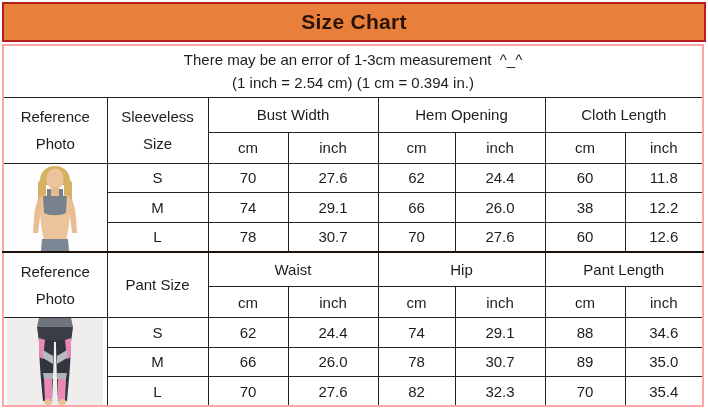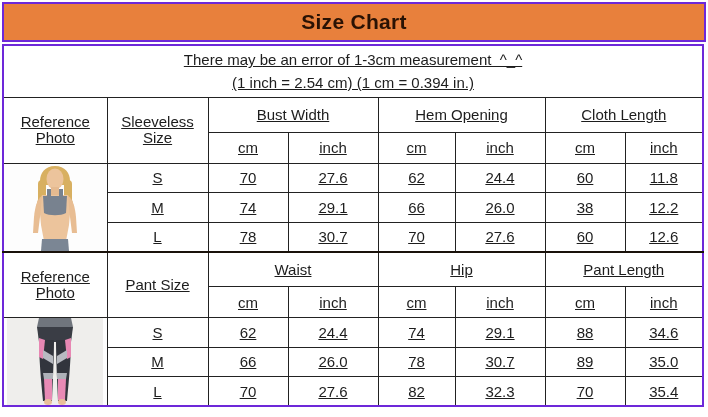--- a/index.html
+++ b/index.html
@@ -9,56 +9,55 @@
     background: #ffffff;
     font-family: "Liberation Sans", sans-serif;
     color: #1d1d1d;
     overflow: hidden;
   }
   .frame { padding: 2px; }
   .title-bar {
     width: 704px;
     height: 40px;
     background: var(--accent, #E8803C);
-    border: 2px solid #6d28d9;
+    border: 2px solid #b91c1c;
     display: flex; align-items: center; justify-content: center;
     margin-bottom: 2px;
   }
   .title-bar .title-text {
     font-size: 21px;
     font-weight: bold;
     color: #2a1204;
     letter-spacing: 0.3px;
   }
   table.size-table {
     width: 561px;
     border-collapse: collapse;
     table-layout: fixed;
-    border: 2px solid #6d28d9;
-    text-decoration: underline;
+    border: 2px solid #fca5a5;
   }
   .size-table th, .size-table td {
     border: 1px solid #222222;
     text-align: center;
     vertical-align: middle;
     font-weight: normal;
     font-size: 15px;
     padding: 0;
     overflow: hidden;
   }
   tr.note-row td { height: 52px; border-bottom: 1px solid #222; }
   .note-line { line-height: 23px; font-size: 15px; }
   .note-line.first { white-space: pre; }
   tr.group-row th { height: 35px; font-size: 15px; }
   tr.unit-row th { height: 31px; text-align: center; }
   tr.data-row td { height: 29px; }
   tr.section-start th { border-top: 2px solid #19110a; }
   td.photo-cell { padding: 0; background: #fdfdfd; }
   td.photo-cell svg { display: block; margin: 0 auto; }
-  .label-wrap { line-height: 16px; padding: 2px 4px; }
+  .label-wrap { line-height: 27px; padding: 2px 4px; }
 </style>
 </head>
 <body>
 
 <div class="frame">
 
   <div class="title-bar">
     <span class="title-text">Size Chart</span>
   </div>
 

